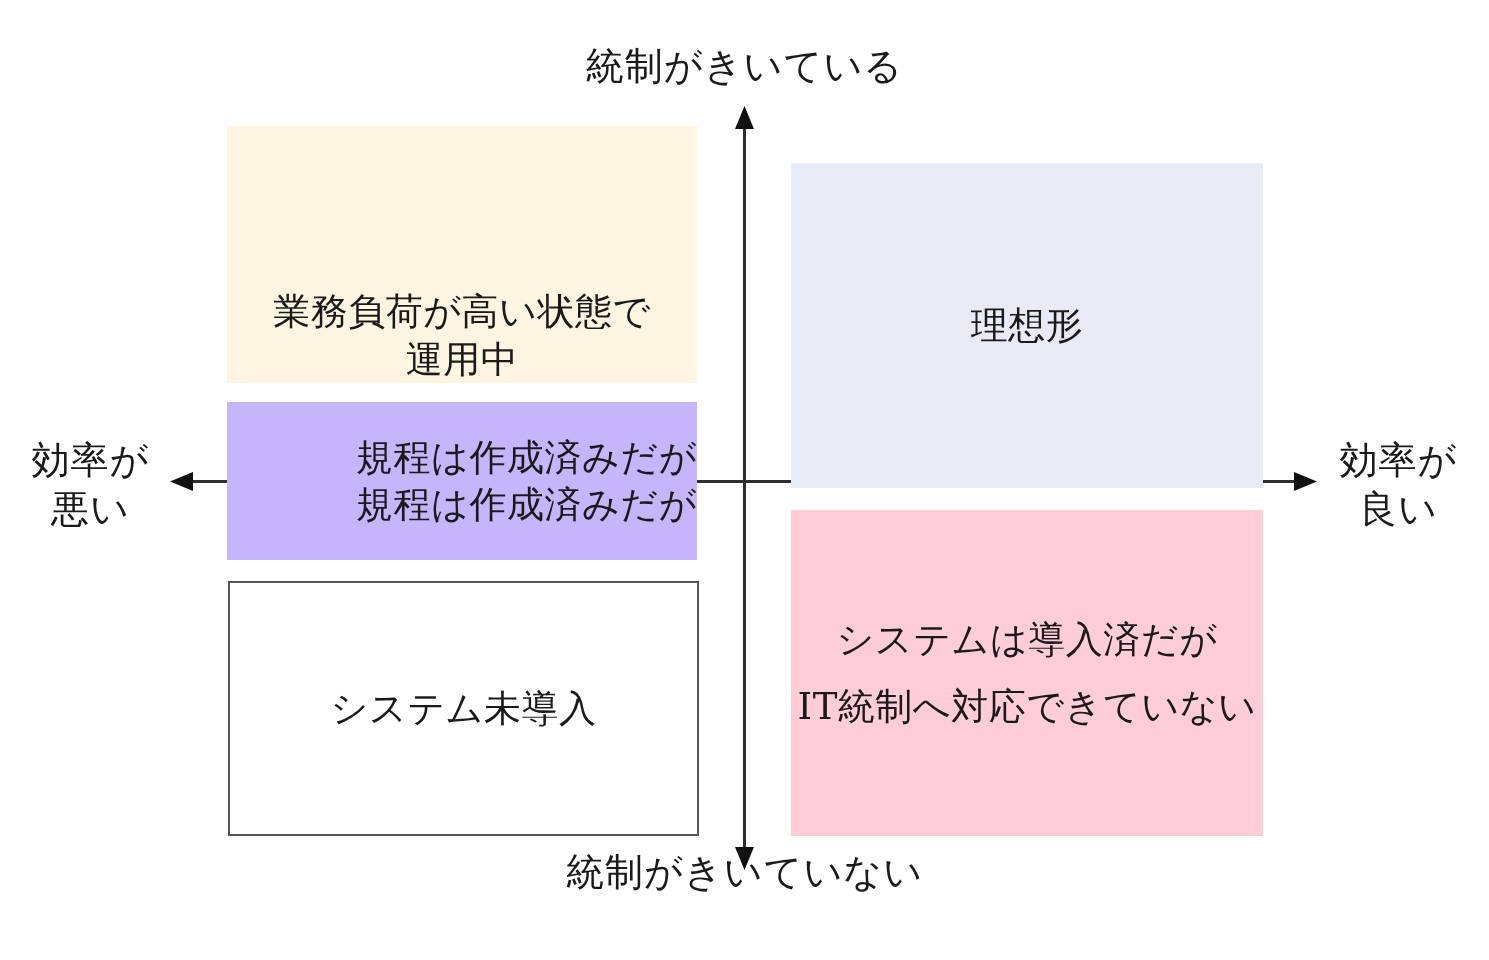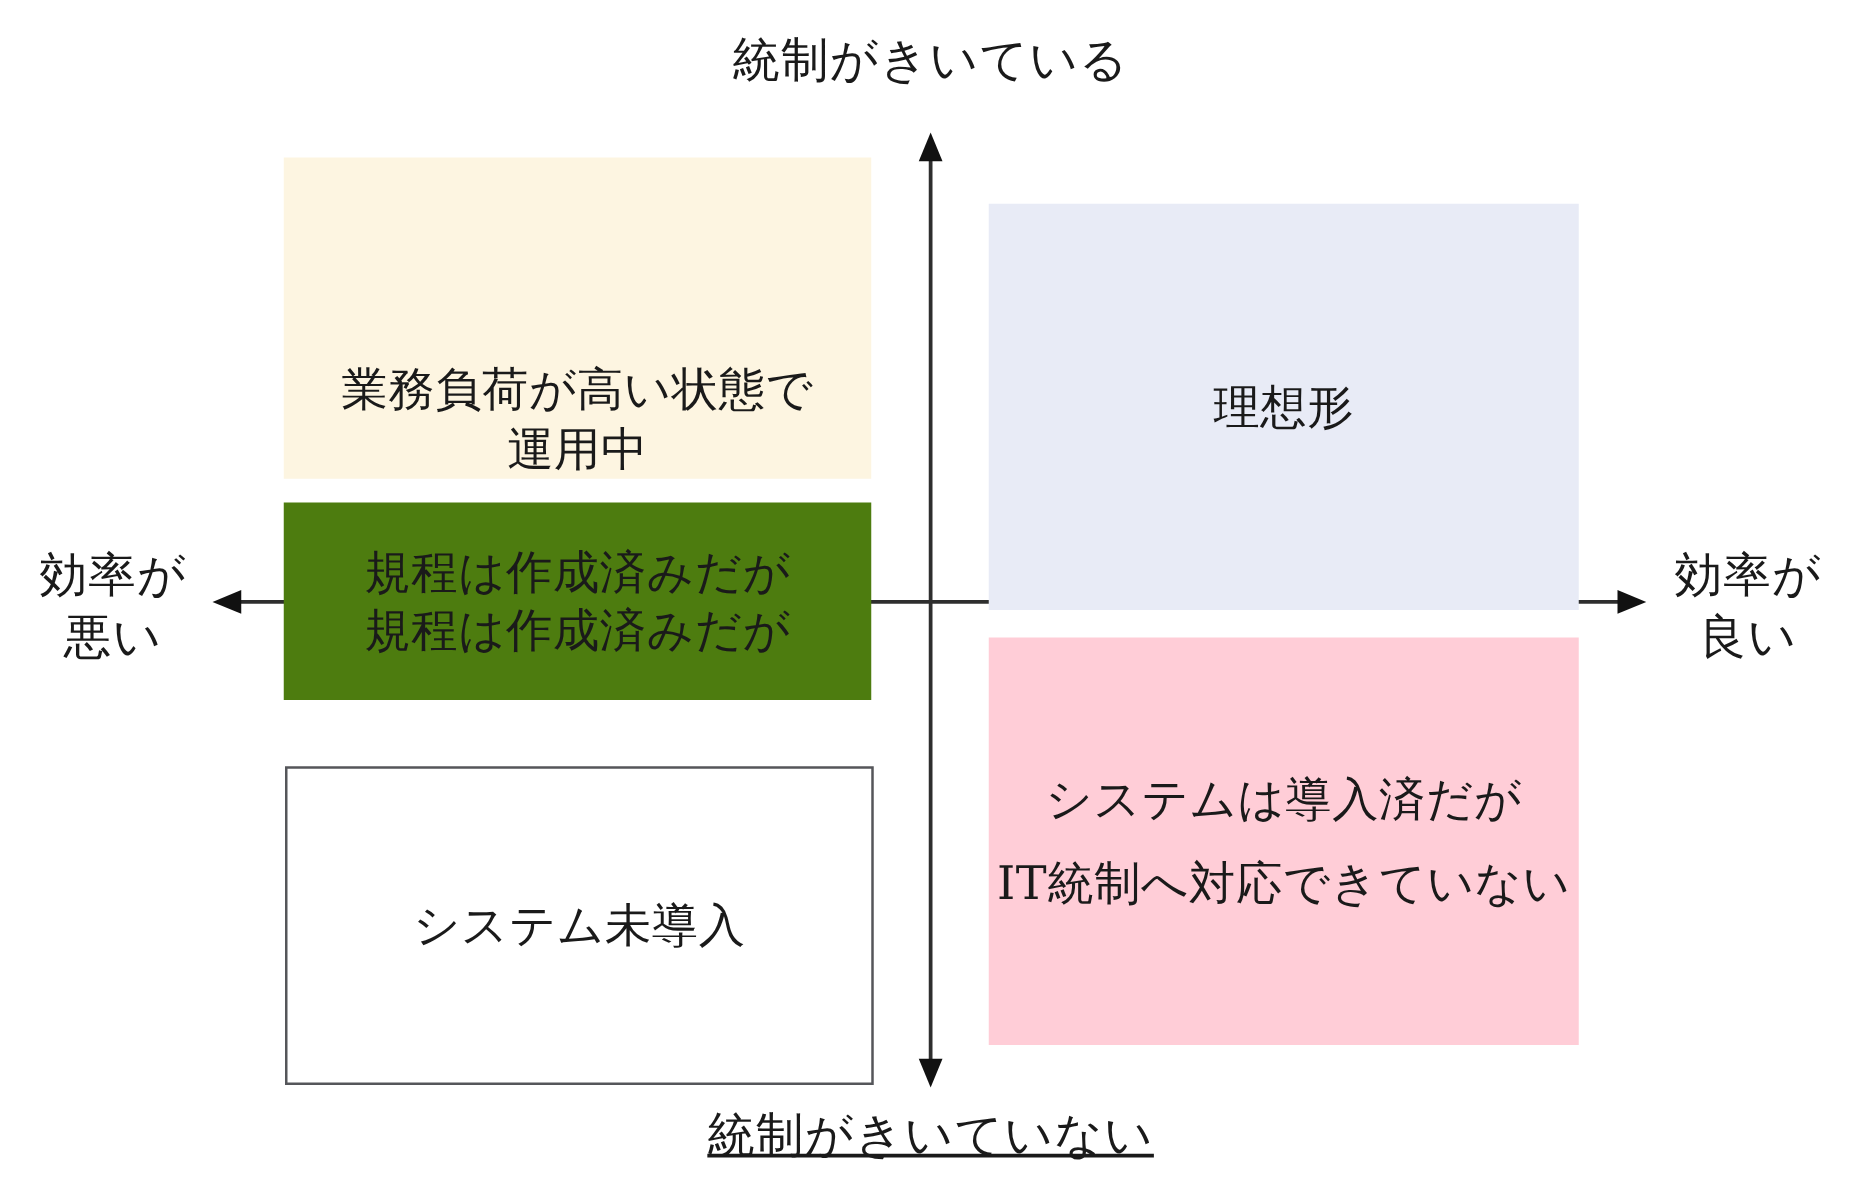--- a/index.html
+++ b/index.html
@@ -38,22 +38,22 @@
   .box-bottom-right { left: 791px; top: 510px; width: 472px; height: 326px; gap: 20px; }
   .axis-label {
     position: absolute;
     z-index: 3;
     text-align: center;
     font-size: 38px;
     line-height: 1.3;
     letter-spacing: 1px;
     white-space: nowrap;
   }
-  .label-top    { left: 0; right: 0; top: 24px; }
-  .label-bottom { left: 0; right: 0; top: 884px; text-decoration: underline; }
+  .label-top    { left: 0; right: 0; top: 42px; }
+  .label-bottom { left: 0; right: 0; top: 848px; }
   .label-left   { left: 18px;  top: 436px; width: 145px; white-space: normal; }
   .label-right  { left: 1326px; top: 436px; width: 145px; white-space: normal; }
 </style>
 </head>
 <body>
 
 <div class="canvas">
 
   <svg class="axes-svg" viewBox="0 0 1489 960" xmlns="http://www.w3.org/2000/svg" aria-hidden="true">
 
@@ -79,26 +79,26 @@
   <div class="axis-label label-right">
     <div>効率が</div>
     <div>良い</div>
   </div>
 
   <div class="qbox box-top-left" style="background-color: rgb(253, 245, 225); justify-content: flex-end;">
     <div class="qline">業務負荷が高い状態で</div>
     <div class="qline">運用中</div>
   </div>
 
-  <div class="qbox box-mid-left" style="background-color: #4d7c0f;">
+  <div class="qbox box-mid-left" style="background-color: #c4b5fd; align-items: flex-end;">
     <div class="qline">規程は作成済みだが</div>
     <div class="qline">規程は作成済みだが</div>
   </div>
 
-  <div class="qbox box-bottom-left" style="border-color: rgb(85, 86, 90); margin-top: 32px;">
+  <div class="qbox box-bottom-left" style="border-color: rgb(85, 86, 90);">
     <div class="qline">システム未導入</div>
   </div>
 
   <div class="qbox box-top-right" style="background-color: rgb(232, 235, 246);">
     <div class="qline">理想形</div>
   </div>
 
   <div class="qbox box-bottom-right" style="background-color: rgb(255, 205, 215);">
     <div class="qline">システムは導入済だが</div>
     <div class="qline">IT統制へ対応できていない</div>

